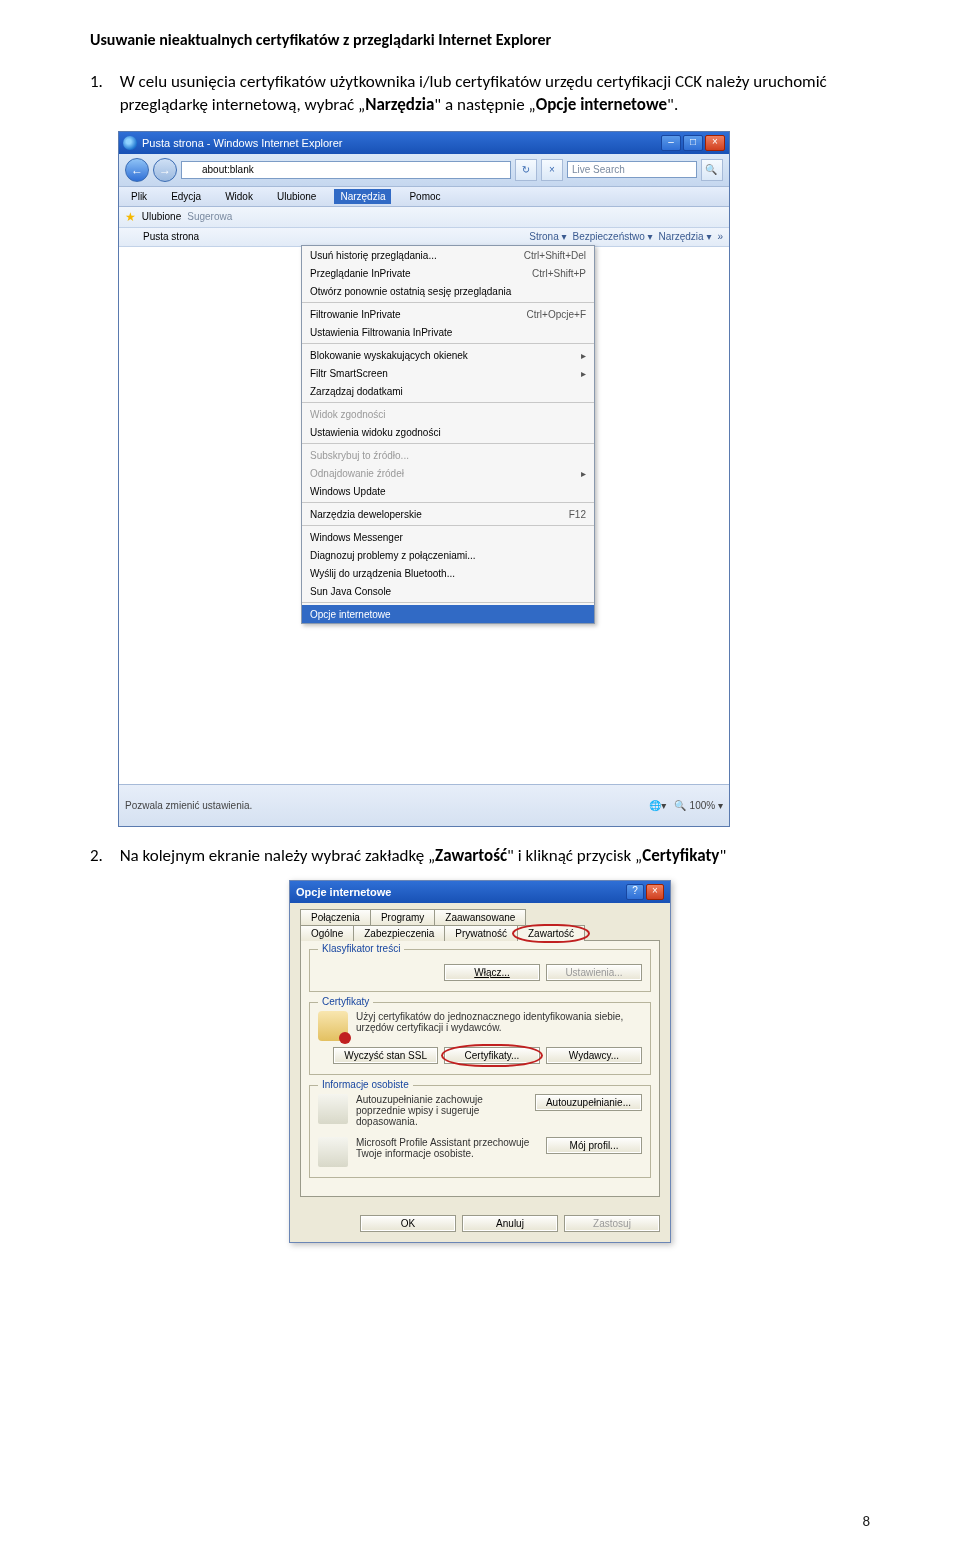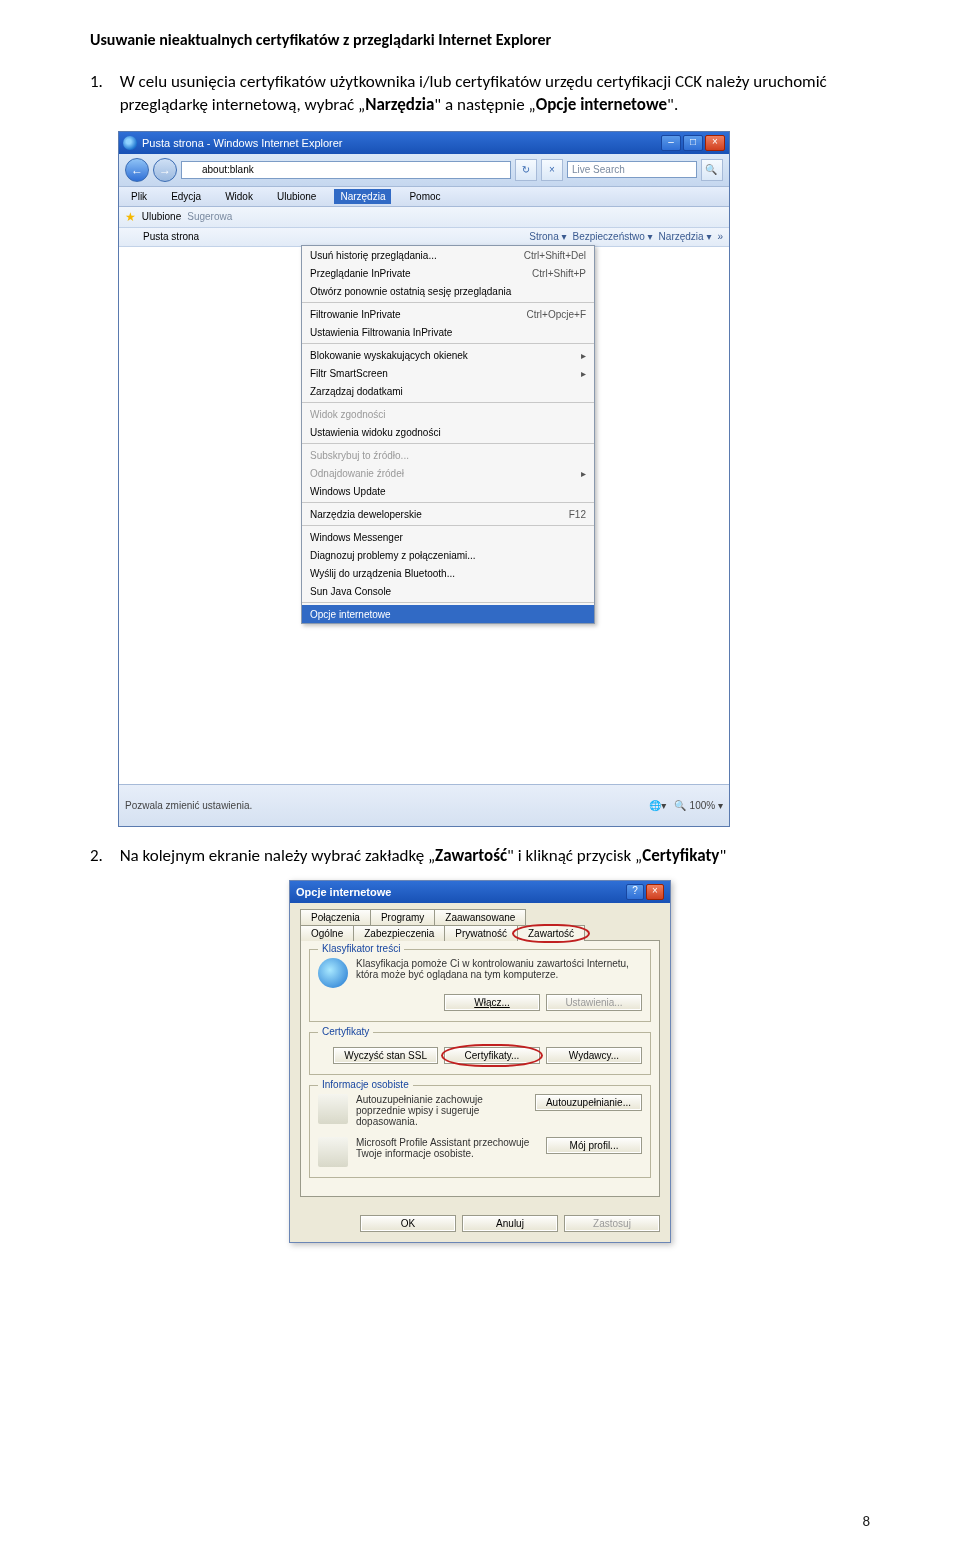--- a/index.html
+++ b/index.html
@@ -363,32 +363,32 @@
               <div class="tab active" style="position:relative;">
                 <span>Zawartość</span>
                 <span class="tabcircle"></span>
               </div>
             </div>
           </div>
           <div class="panel">
 
             <div class="group">
               <span class="legend">Klasyfikator treści</span>
-              <div class="grow">
-                <div class="gicon"></div>
-                <div class="gtext">Klasyfikacja pomoże Ci w kontrolowaniu zawartości Internetu, która może być oglądana na tym komputerze.</div>
-              </div>
               <div class="btnrow">
                 <div class="wbtn"><span class="und">Włącz...</span></div>
                 <div class="wbtn disabled"><span>Ustawienia...</span></div>
               </div>
             </div>
 
             <div class="group">
               <span class="legend">Certyfikaty</span>
+              <div class="grow">
+                <div class="gicon cert"></div>
+                <div class="gtext">Użyj certyfikatów do jednoznacznego identyfikowania siebie, urzędów certyfikacji i wydawców.</div>
+              </div>
               <div class="btnrow">
                 <div class="wbtn"><span>Wyczyść stan SSL</span></div>
                 <div class="wbtn" style="position:relative;">
                   <span>Certyfikaty...</span>
                   <span class="btncircle"></span>
                 </div>
                 <div class="wbtn"><span>Wydawcy...</span></div>
               </div>
             </div>
 

